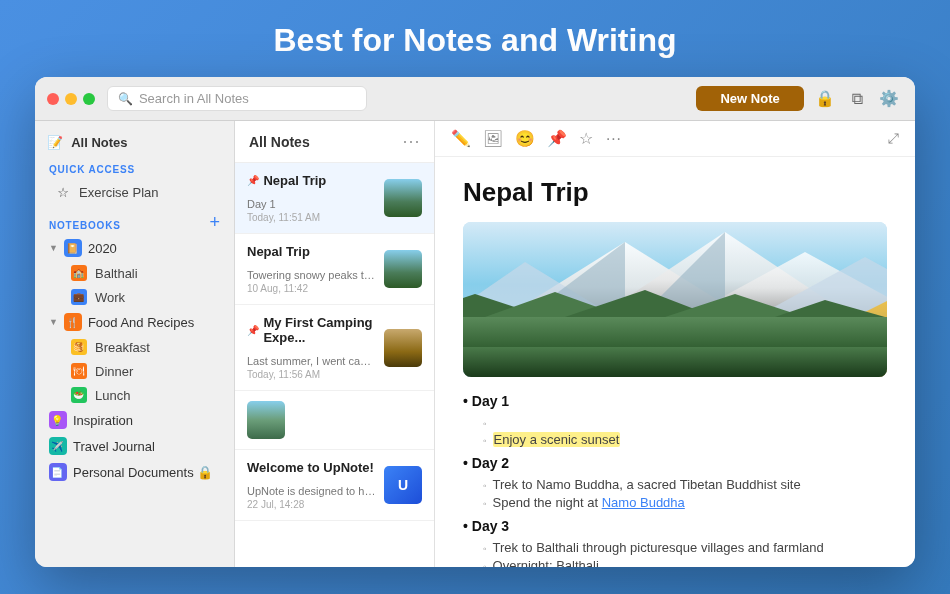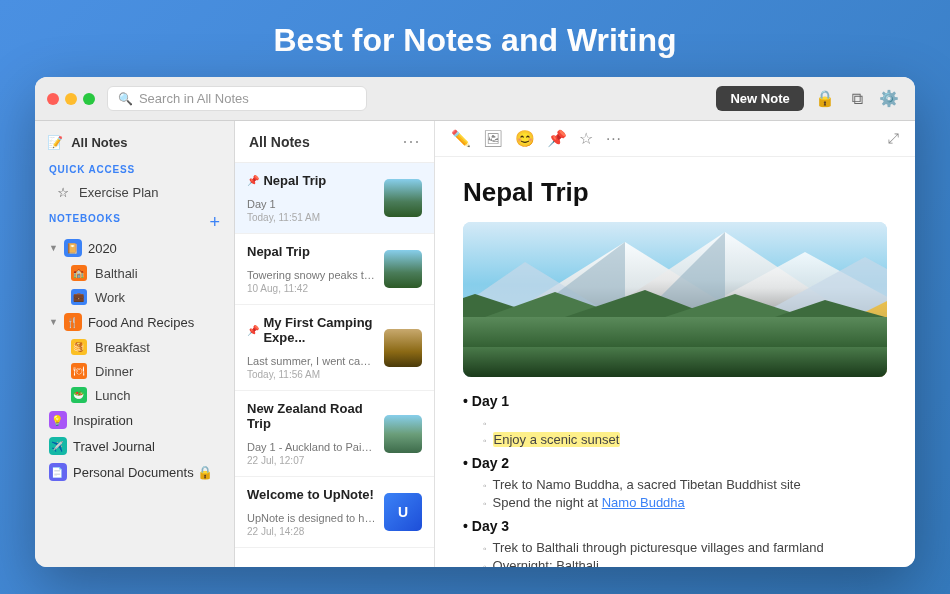--- a/index.html
+++ b/index.html
@@ -65,25 +65,25 @@
     }
     .search-icon-svg { color: #999; font-size: 12px; }
     .search-text { color: #999; font-size: 13px; }
     .title-bar-right {
       margin-left: auto;
       display: flex;
       align-items: center;
       gap: 8px;
     }
     .new-note-btn {
-      background: #404040;
+      background: #a16207;
       color: white;
       border: none;
       border-radius: 6px;
-      padding: 5px 14px;
+      padding: 5px 24px;
       font-size: 13px;
       font-weight: 600;
       cursor: pointer;
     }
     .icon-btn {
       background: none;
       border: none;
       cursor: pointer;
       color: #666;
       font-size: 16px;
@@ -131,21 +131,21 @@
       color: #444;
       cursor: pointer;
     }
     .sidebar-item .item-icon {
       width: 16px; height: 16px;
       display: flex; align-items: center; justify-content: center;
       font-size: 13px;
     }
     .sidebar-notebooks-header {
       display: flex;
-      align-items: flex-start;
+      align-items: flex-end;
       justify-content: space-between;
       padding: 8px 14px 4px;
     }
     .notebooks-label {
       font-size: 10px;
       font-weight: 700;
       color: #3b82f6;
       letter-spacing: 0.8px;
       text-transform: uppercase;
     }
@@ -441,27 +441,20 @@
             <span class="note-pin">📌</span>
             <span class="note-title">My First Camping Expe...</span>
           </div>
           <div class="note-preview">Last summer, I went campi...</div>
           <div class="note-date">Today, 11:56 AM</div>
         </div>
         <div class="thumb-camping"></div>
       </div>
 
       <div class="note-item">
-        <div class="note-info">
-          <div class="note-title-row">
-            <span class="note-title">New Zealand Road Trip</span>
-          </div>
-          <div class="note-preview">Day 1 - Auckland to Paihia</div>
-          <div class="note-date">22 Jul, 12:07</div>
-        </div>
         <div class="thumb-nz"></div>
       </div>
 
       <div class="note-item">
         <div class="note-info">
           <div class="note-title-row">
             <span class="note-title">Welcome to UpNote!</span>
           </div>
           <div class="note-preview">UpNote is designed to hel...</div>
           <div class="note-date">22 Jul, 14:28</div>

